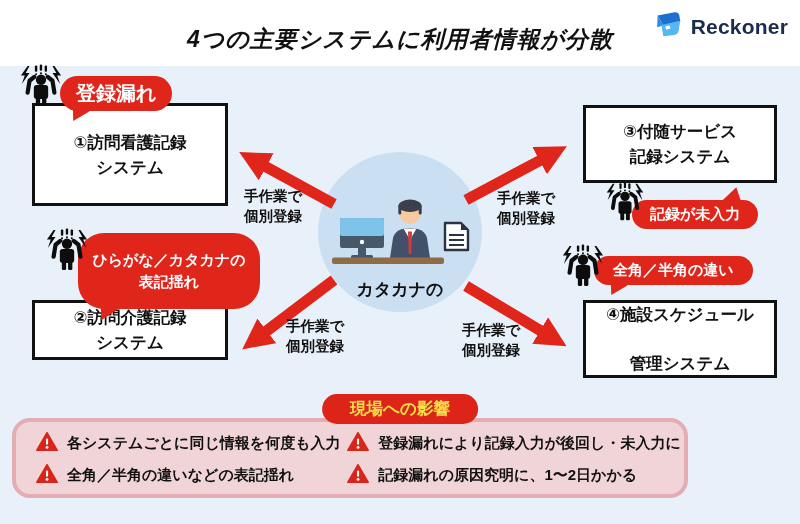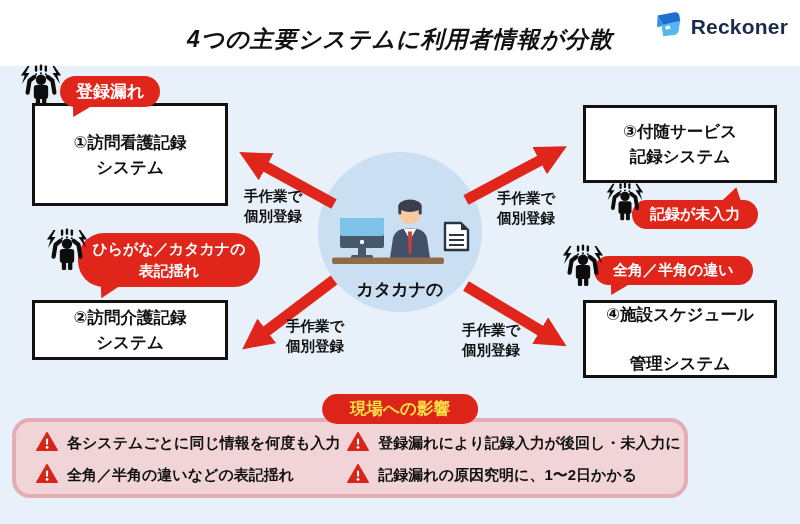--- a/index.html
+++ b/index.html
@@ -39,24 +39,24 @@
   .arrow-label{position:absolute;font-size:14.5px;font-weight:800;line-height:1.4;z-index:3;}
   .al-tl{left:244px;top:186px;}
   .al-tr{left:497px;top:188px;}
   .al-bl{left:286px;top:316px;}
   .al-br{left:462px;top:320px;}
 
   
   .bubble{position:absolute;background:#E0251B;color:#fff;font-weight:800;z-index:3;
     display:flex;flex-direction:column;align-items:center;justify-content:center;}
   .bubble::after{content:"";position:absolute;width:0;height:0;border-style:solid;}
-  .b1{left:60px;top:76px;padding:4px 16px;border-radius:999px;font-size:17px;}
+  .b1{left:60px;top:76px;padding:4px 16px;border-radius:999px;font-size:20px;}
   .b1::after{left:12px;bottom:-11px;border-width:12px 15px 0 2px;
     border-color:#E0251B transparent transparent transparent;transform:rotate(8deg);}
-  .b2{left:78px;top:233px;width:182px;padding:5px 8px;border-radius:26px;font-size:15px;line-height:1.45;box-sizing:border-box;}
+  .b2{left:78px;top:233px;width:182px;padding:16px 8px;border-radius:26px;font-size:15px;line-height:1.45;box-sizing:border-box;}
   .b2::after{left:22px;bottom:-12px;border-width:14px 17px 0 2px;
     border-color:#E0251B transparent transparent transparent;transform:rotate(6deg);}
   .b3{left:632px;top:200px;padding:5px 18px;border-radius:999px;font-size:15px;}
   .b3::after{right:18px;top:-12px;border-width:0 3px 13px 17px;
     border-color:transparent transparent #E0251B transparent;transform:rotate(-6deg);}
   .b4{left:594px;top:256px;padding:5px 19px;border-radius:999px;font-size:15px;}
   .b4::after{left:16px;bottom:-11px;border-width:12px 15px 0 2px;
     border-color:#E0251B transparent transparent transparent;transform:rotate(8deg);}
 
   

